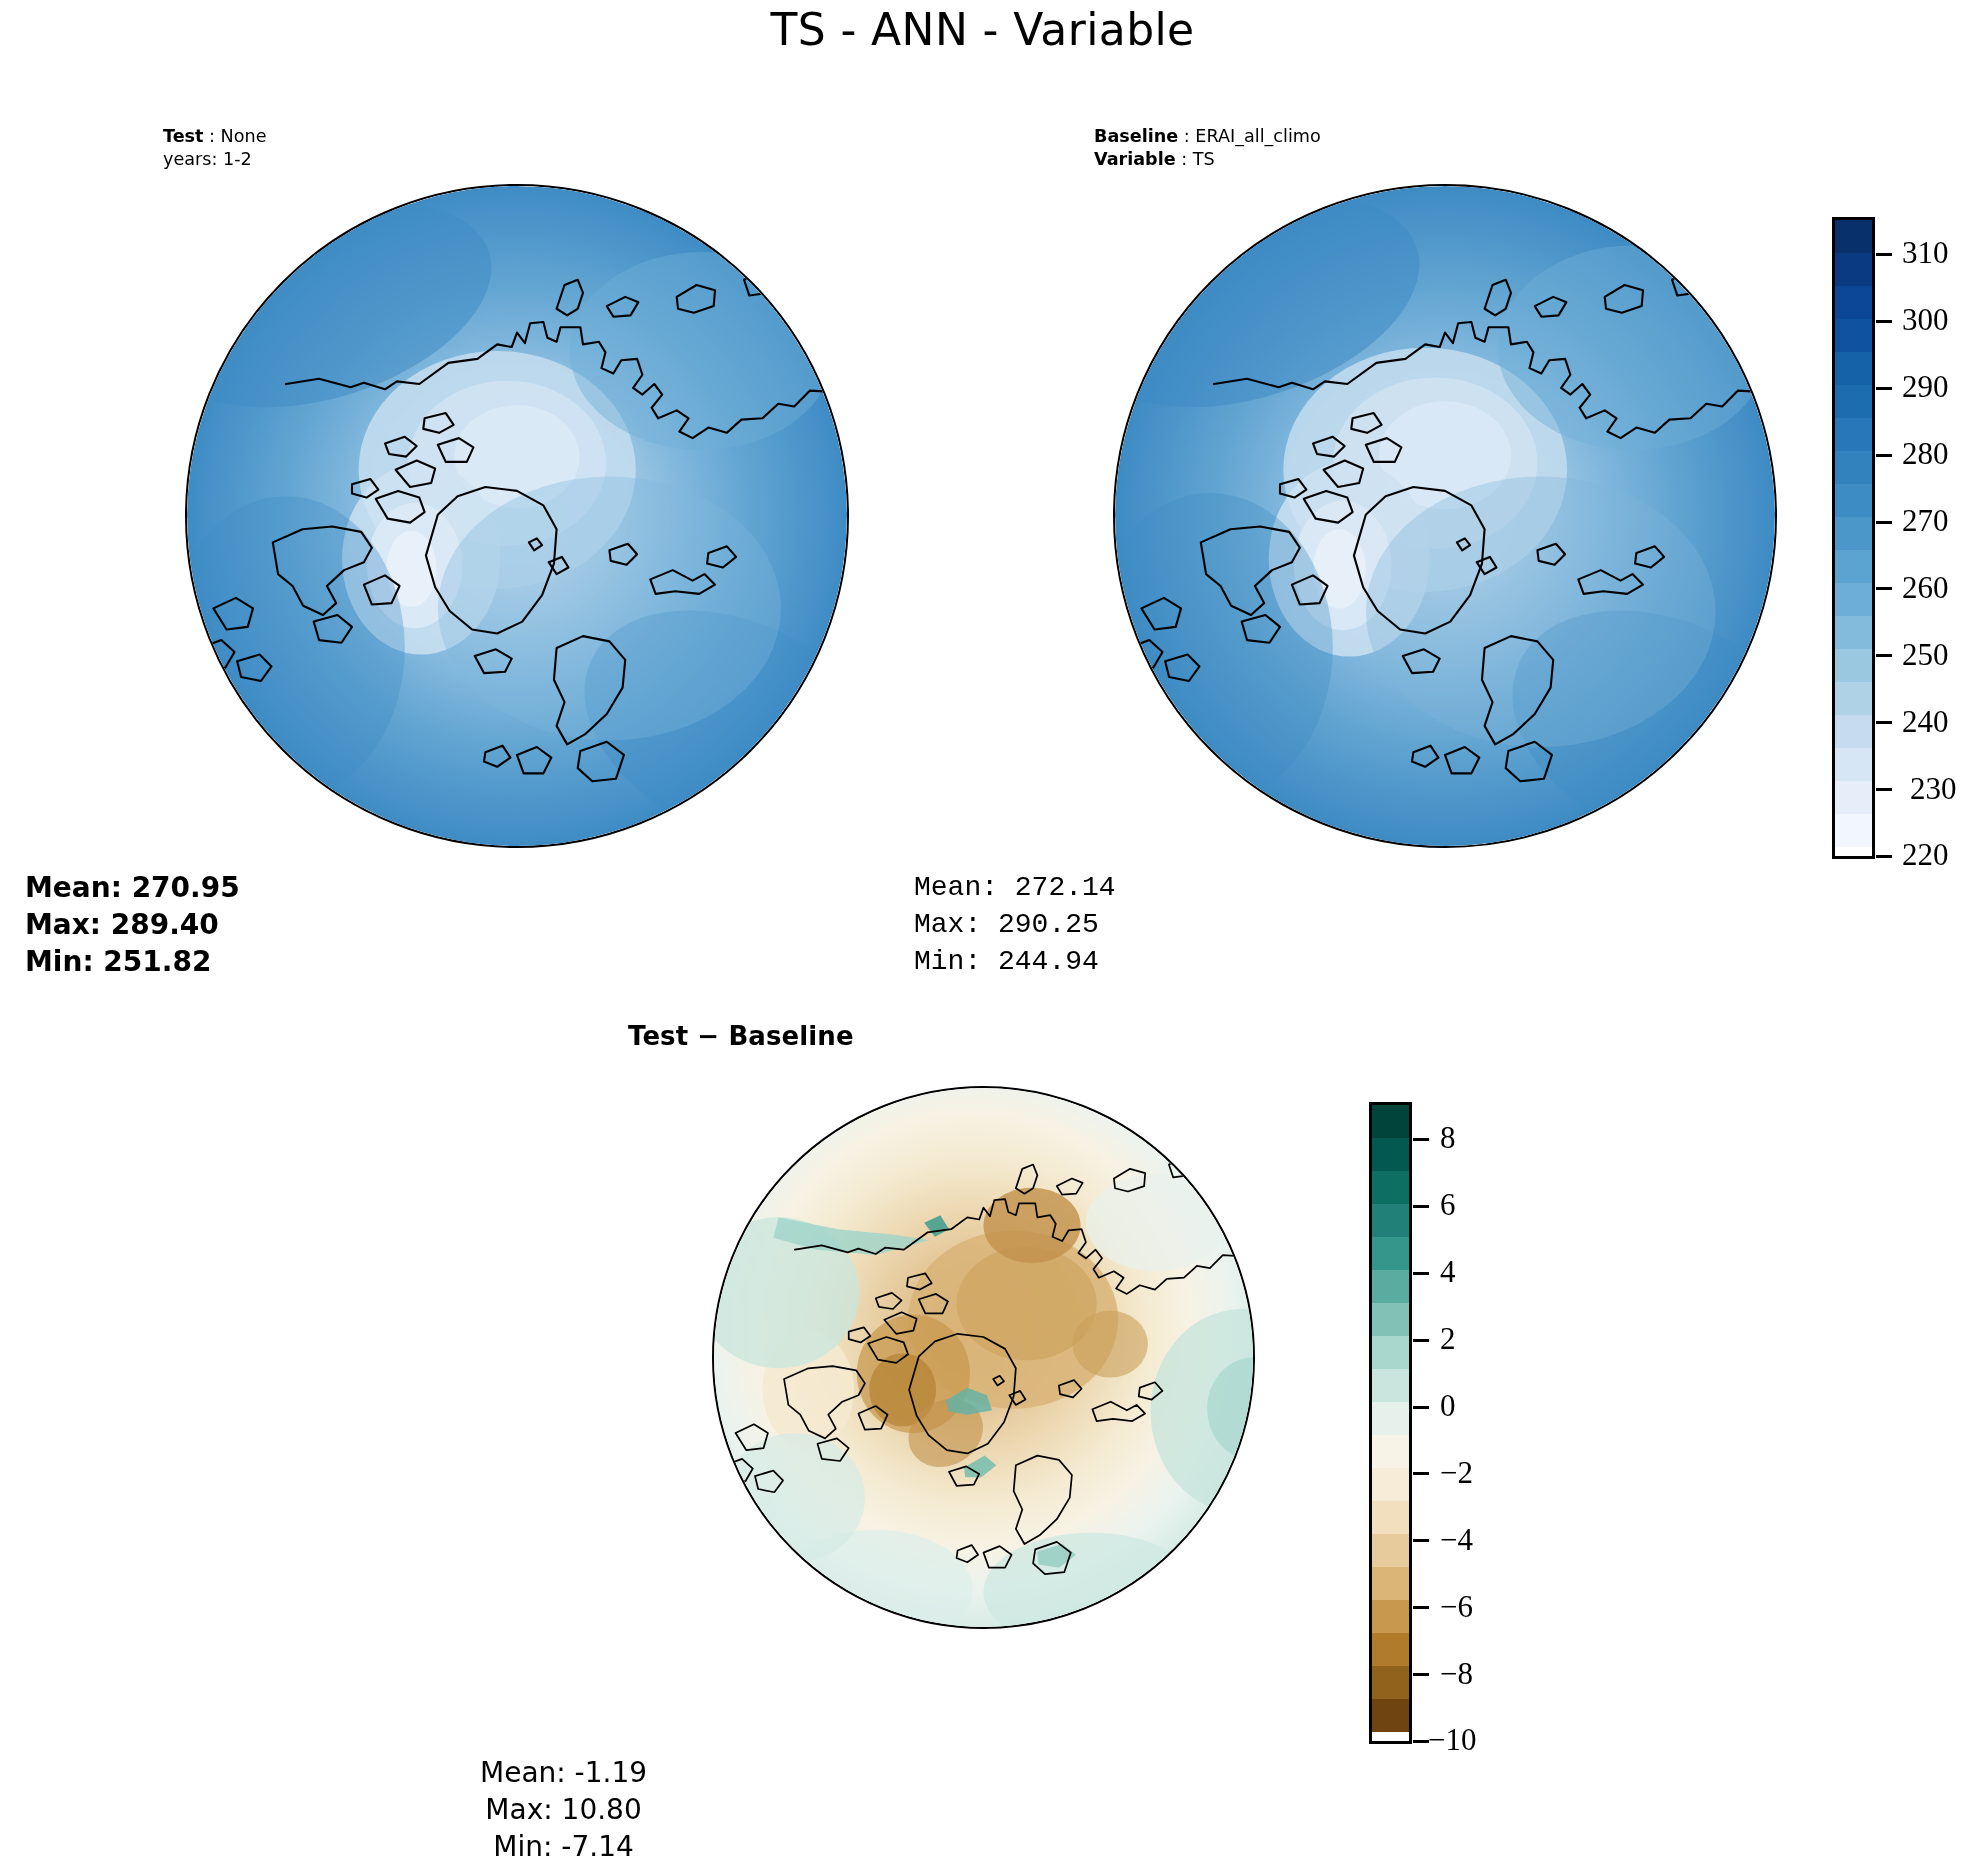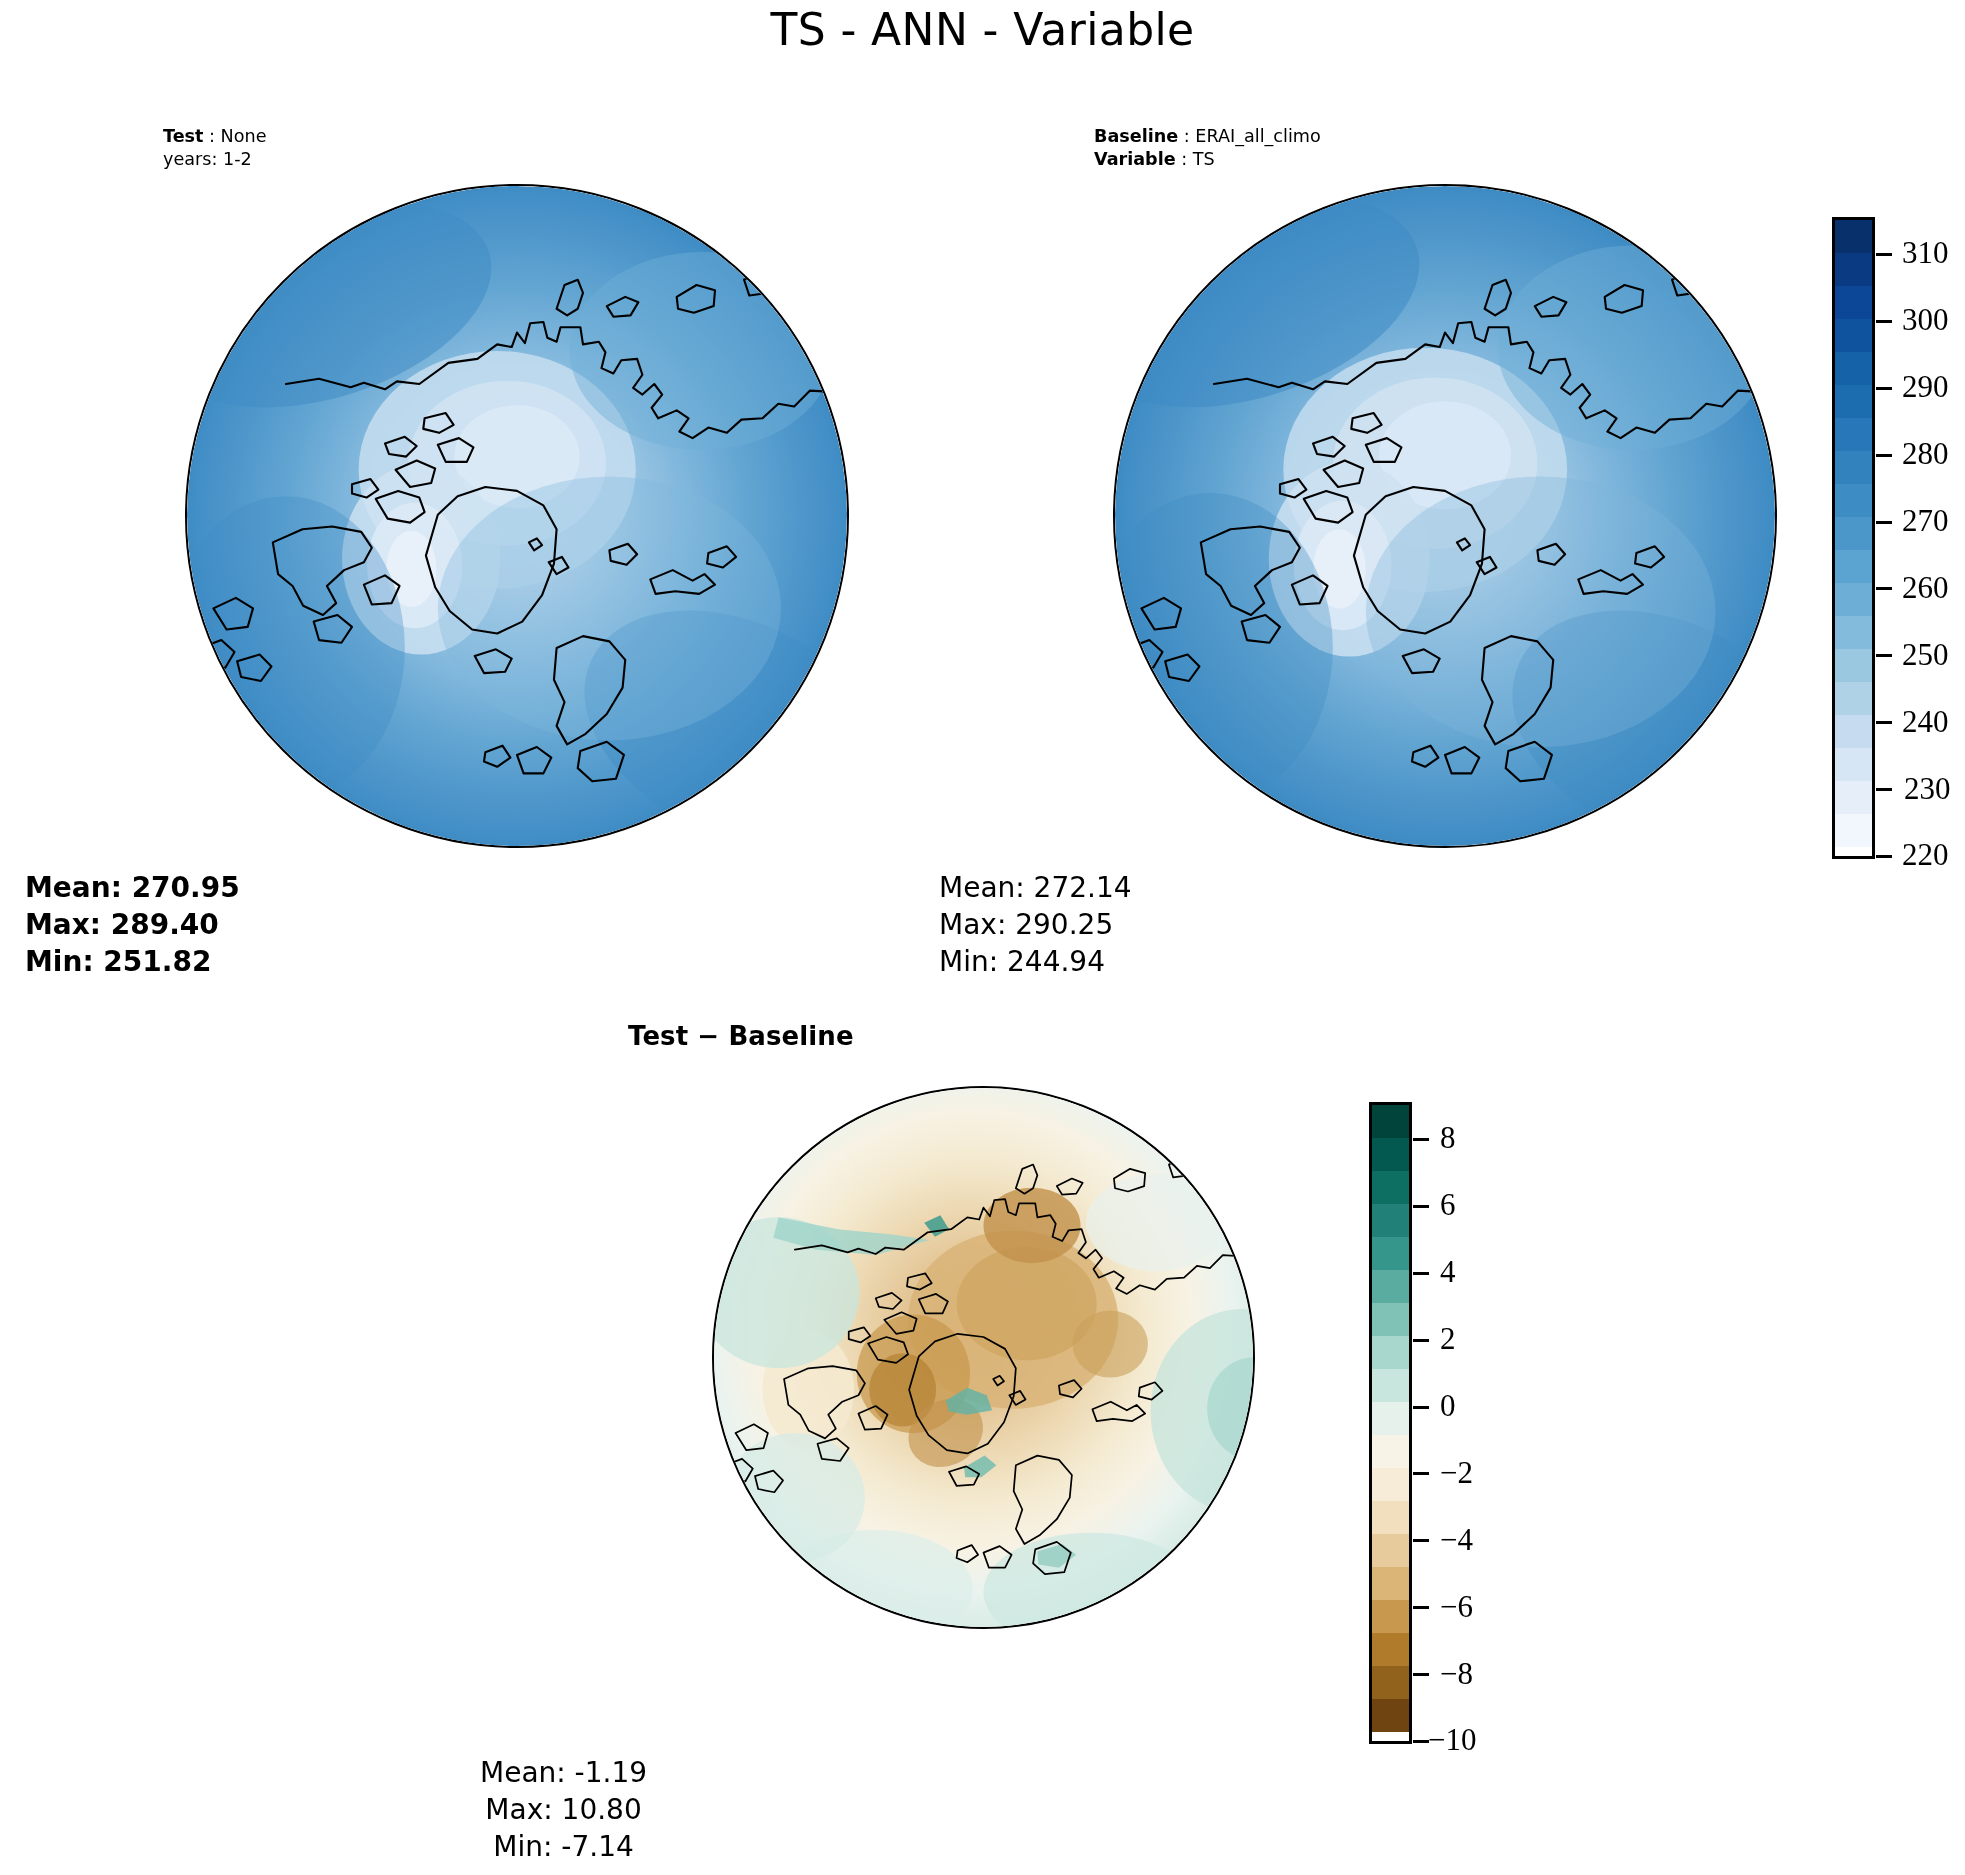--- a/index.html
+++ b/index.html
@@ -14,21 +14,21 @@
     font-family:"DejaVu Sans","Liberation Sans",sans-serif;
   }
 
   .meta-block{position:absolute;font-size:17.6px;line-height:1.30;}
   .meta-block b{font-weight:700;}
   #test-meta{left:163px;top:125px;}
   #baseline-meta{left:1094px;top:125px;}
 
   .stats-block{position:absolute;font-size:28px;line-height:1.33;white-space:pre;}
   #stats-test{left:25px;top:869px;font-weight:bold;}
-  #stats-baseline{left:939px;top:869px;}
+  #stats-baseline{left:914px;top:869px;font-family:Liberation Mono, monospace;}
   #stats-diff{left:480px;top:1754px;text-align:center;}
 
   #diff-panel-title{
     position:absolute;left:628px;top:1021px;
     font-size:26px;font-weight:700;letter-spacing:0.1px;
   }
 
   
   .map{position:absolute;border-radius:50%;overflow:hidden;
        box-sizing:border-box;border:2.8px solid #000;background:#fff;}
@@ -317,21 +317,21 @@
       <div class="cb-lab" style="left: 70px; top: 221px; font-size: 31px;">280</div>
       <div class="cb-tick" style="left: 44px; top: 304px; width: 15.5px;"></div>
       <div class="cb-lab" style="left: 70px; top: 288px; font-size: 31px;">270</div>
       <div class="cb-tick" style="left: 44px; top: 370px; width: 15.5px;"></div>
       <div class="cb-lab" style="left: 70px; top: 355px; font-size: 31px;">260</div>
       <div class="cb-tick" style="left: 44px; top: 437px; width: 15.5px;"></div>
       <div class="cb-lab" style="left: 70px; top: 422px; font-size: 31px;">250</div>
       <div class="cb-tick" style="left: 44px; top: 504px; width: 15.5px;"></div>
       <div class="cb-lab" style="left: 70px; top: 489px; font-size: 31px;">240</div>
       <div class="cb-tick" style="left: 44px; top: 571px; width: 15.5px;"></div>
-      <div class="cb-lab" style="left: 72px; top: 556px; font-size: 31px;">230</div>
+      <div class="cb-lab" style="left: 78px; top: 556px; font-size: 31px;">230</div>
       <div class="cb-tick" style="left: 44px; top: 638px; width: 15.5px;"></div>
       <div class="cb-lab" style="left: 70px; top: 622px; font-size: 31px;">220</div>
     </div>
 
   <div class="cbar-wrap" id="cbar-diff-wrap">
     <div class="cbar" id="cbar-diff">
         <div class="band" style="background: rgb(0, 68, 59); height: 33px;"></div>
         <div class="band" style="background: rgb(3, 89, 79); height: 33px;"></div>
         <div class="band" style="background: rgb(13, 110, 98); height: 33px;"></div>
         <div class="band" style="background: rgb(33, 129, 120); height: 33px;"></div>

